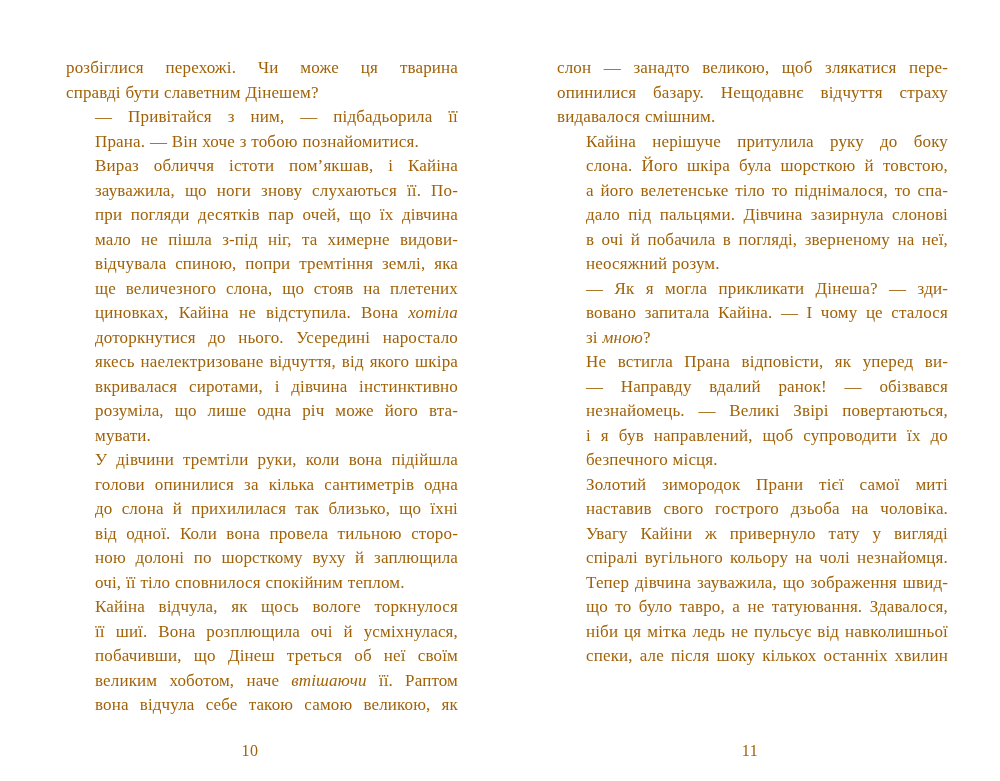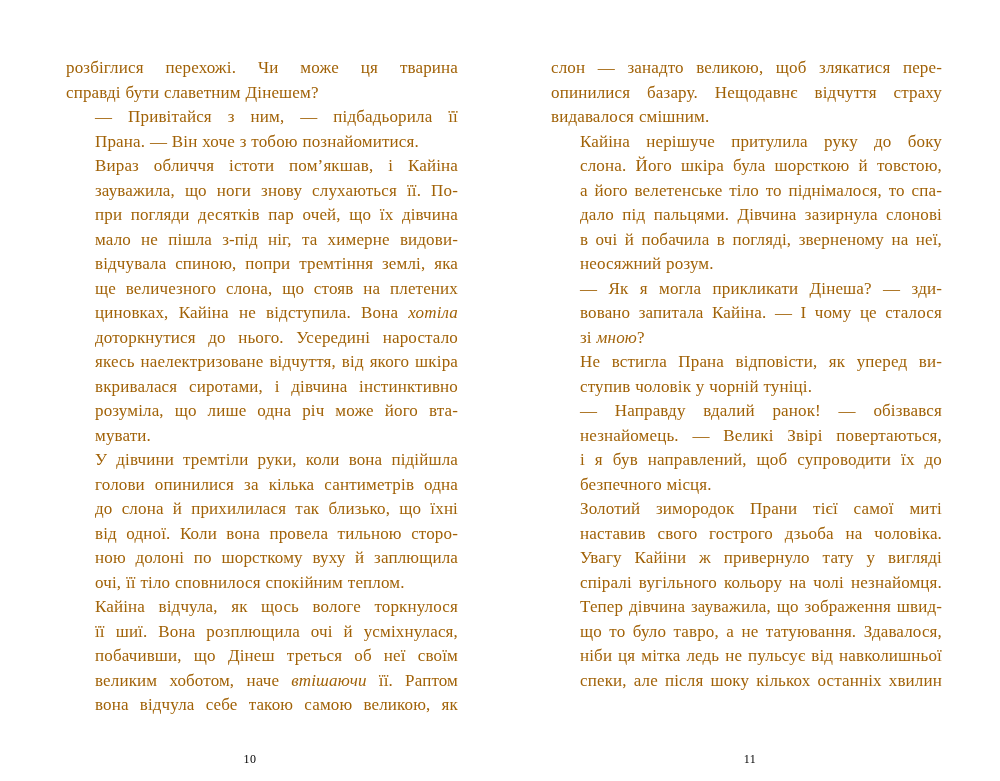--- a/index.html
+++ b/index.html
@@ -41,20 +41,21 @@
     text-align: justify;
     text-justify: inter-word;
     -webkit-hyphens: none;
     hyphens: none;
     letter-spacing: 0.15px;
     word-spacing: 0.4px;
     color: #a16207;
   }
   .page-right .textblock {
     width: 391px;
+    margin-left: 6px;
   }
   .para {
     margin: 0;
     text-indent: 29px;
     text-align: justify;
   }
   .para.first {
     text-indent: 0;
   }
   
@@ -70,27 +71,27 @@
     font-family: Liberation Serif, serif;
   }
   .ln.indent {
     text-indent: 29px;
   }
   .it {
     font-style: italic;
   }
   .folio {
     position: absolute;
-    bottom: 12px;
+    bottom: 20px;
     left: 0;
     width: 100%;
     text-align: center;
-    font-size: 12px;
+    font-size: 16px;
     line-height: 20px;
-    color: #000000;
+    color: #a16207;
     letter-spacing: 0.5px;
   }
   .page-left .folio { padding-right: 24px; }
   .page-right .folio { padding-right: 16px; }
 </style>
 </head>
 <body>
 
 <div class="spread">
 
@@ -162,21 +163,20 @@
       </p>
 
       <p class="para">
         <span class="ln indent">— Як я могла прикликати Дінеша? — зди-</span>
         <span class="ln">вовано запитала Кайіна. — І чому це сталося</span>
         <span class="ln last">зі <span class="it">мною</span>?</span>
       </p>
 
       <p class="para">
         <span class="ln indent">Не встигла Прана відповісти, як уперед ви-</span>
-        <span class="ln last">ступив чоловік у чорній туніці.</span>
       </p>
 
       <p class="para">
         <span class="ln indent">— Направду вдалий ранок! — обізвався</span>
         <span class="ln">незнайомець. — Великі Звірі повертаються,</span>
         <span class="ln">і я був направлений, щоб супроводити їх до</span>
         <span class="ln last">безпечного місця.</span>
       </p>
 
       <p class="para">

